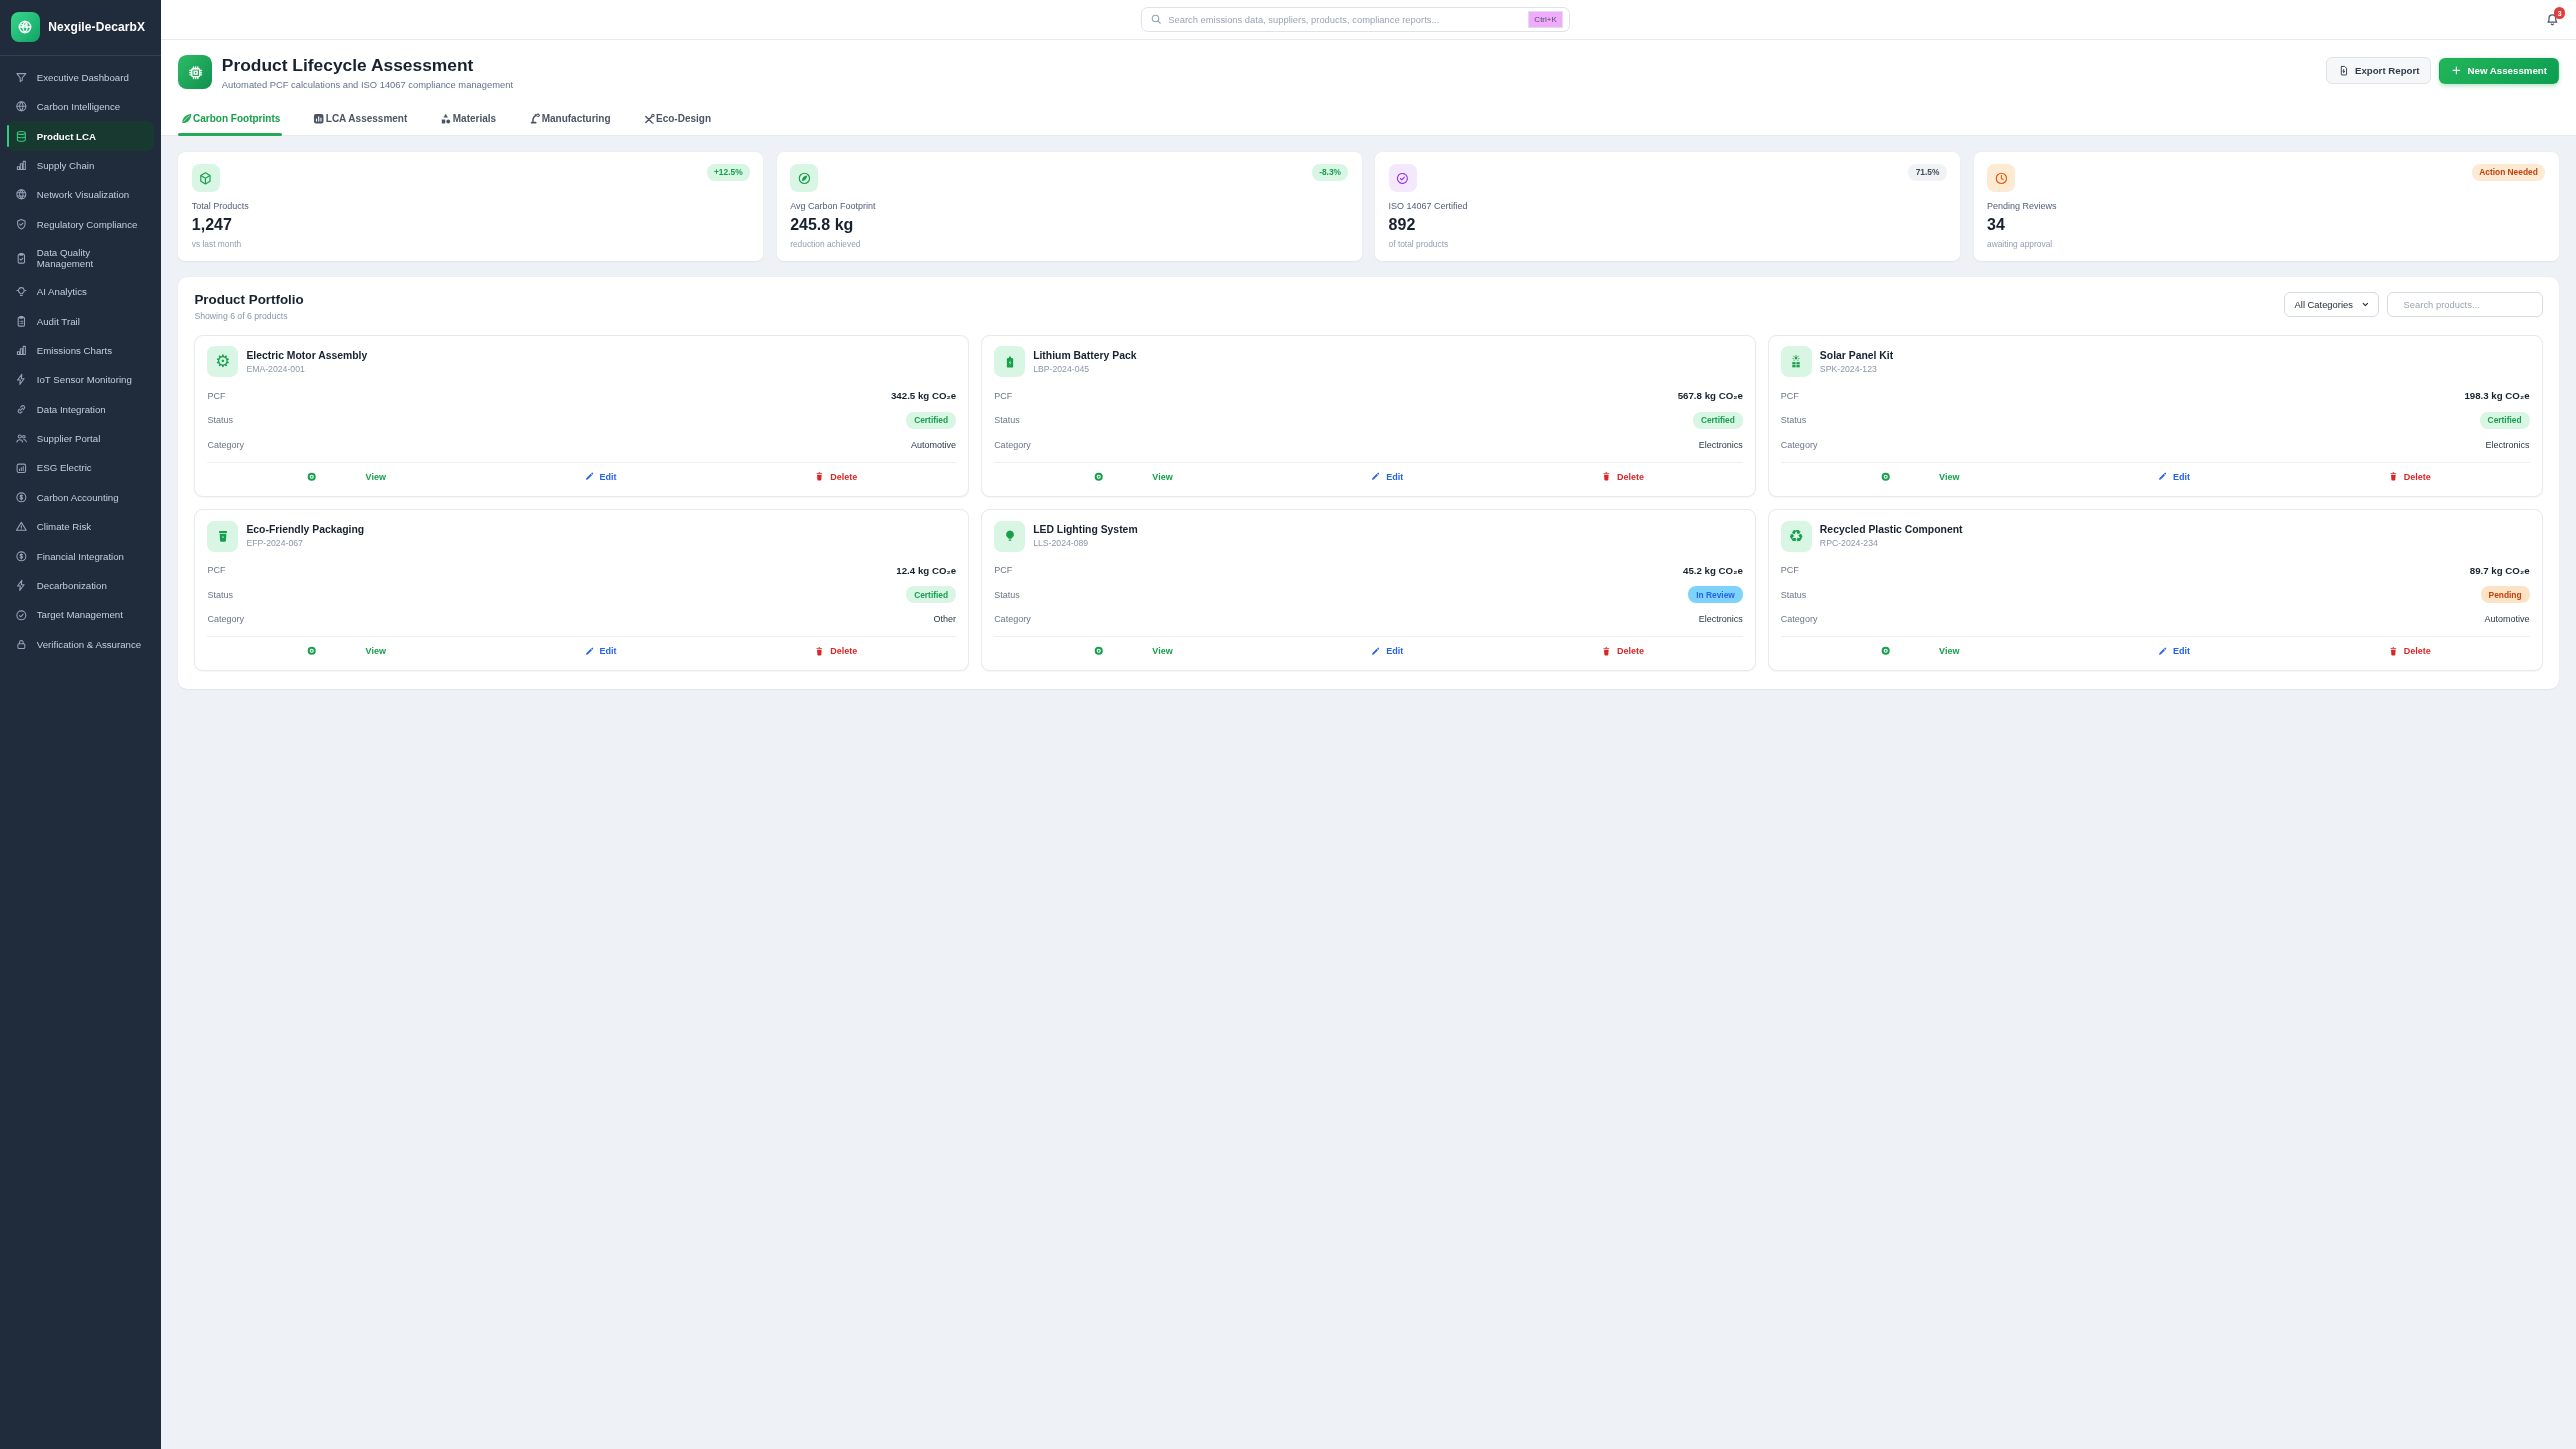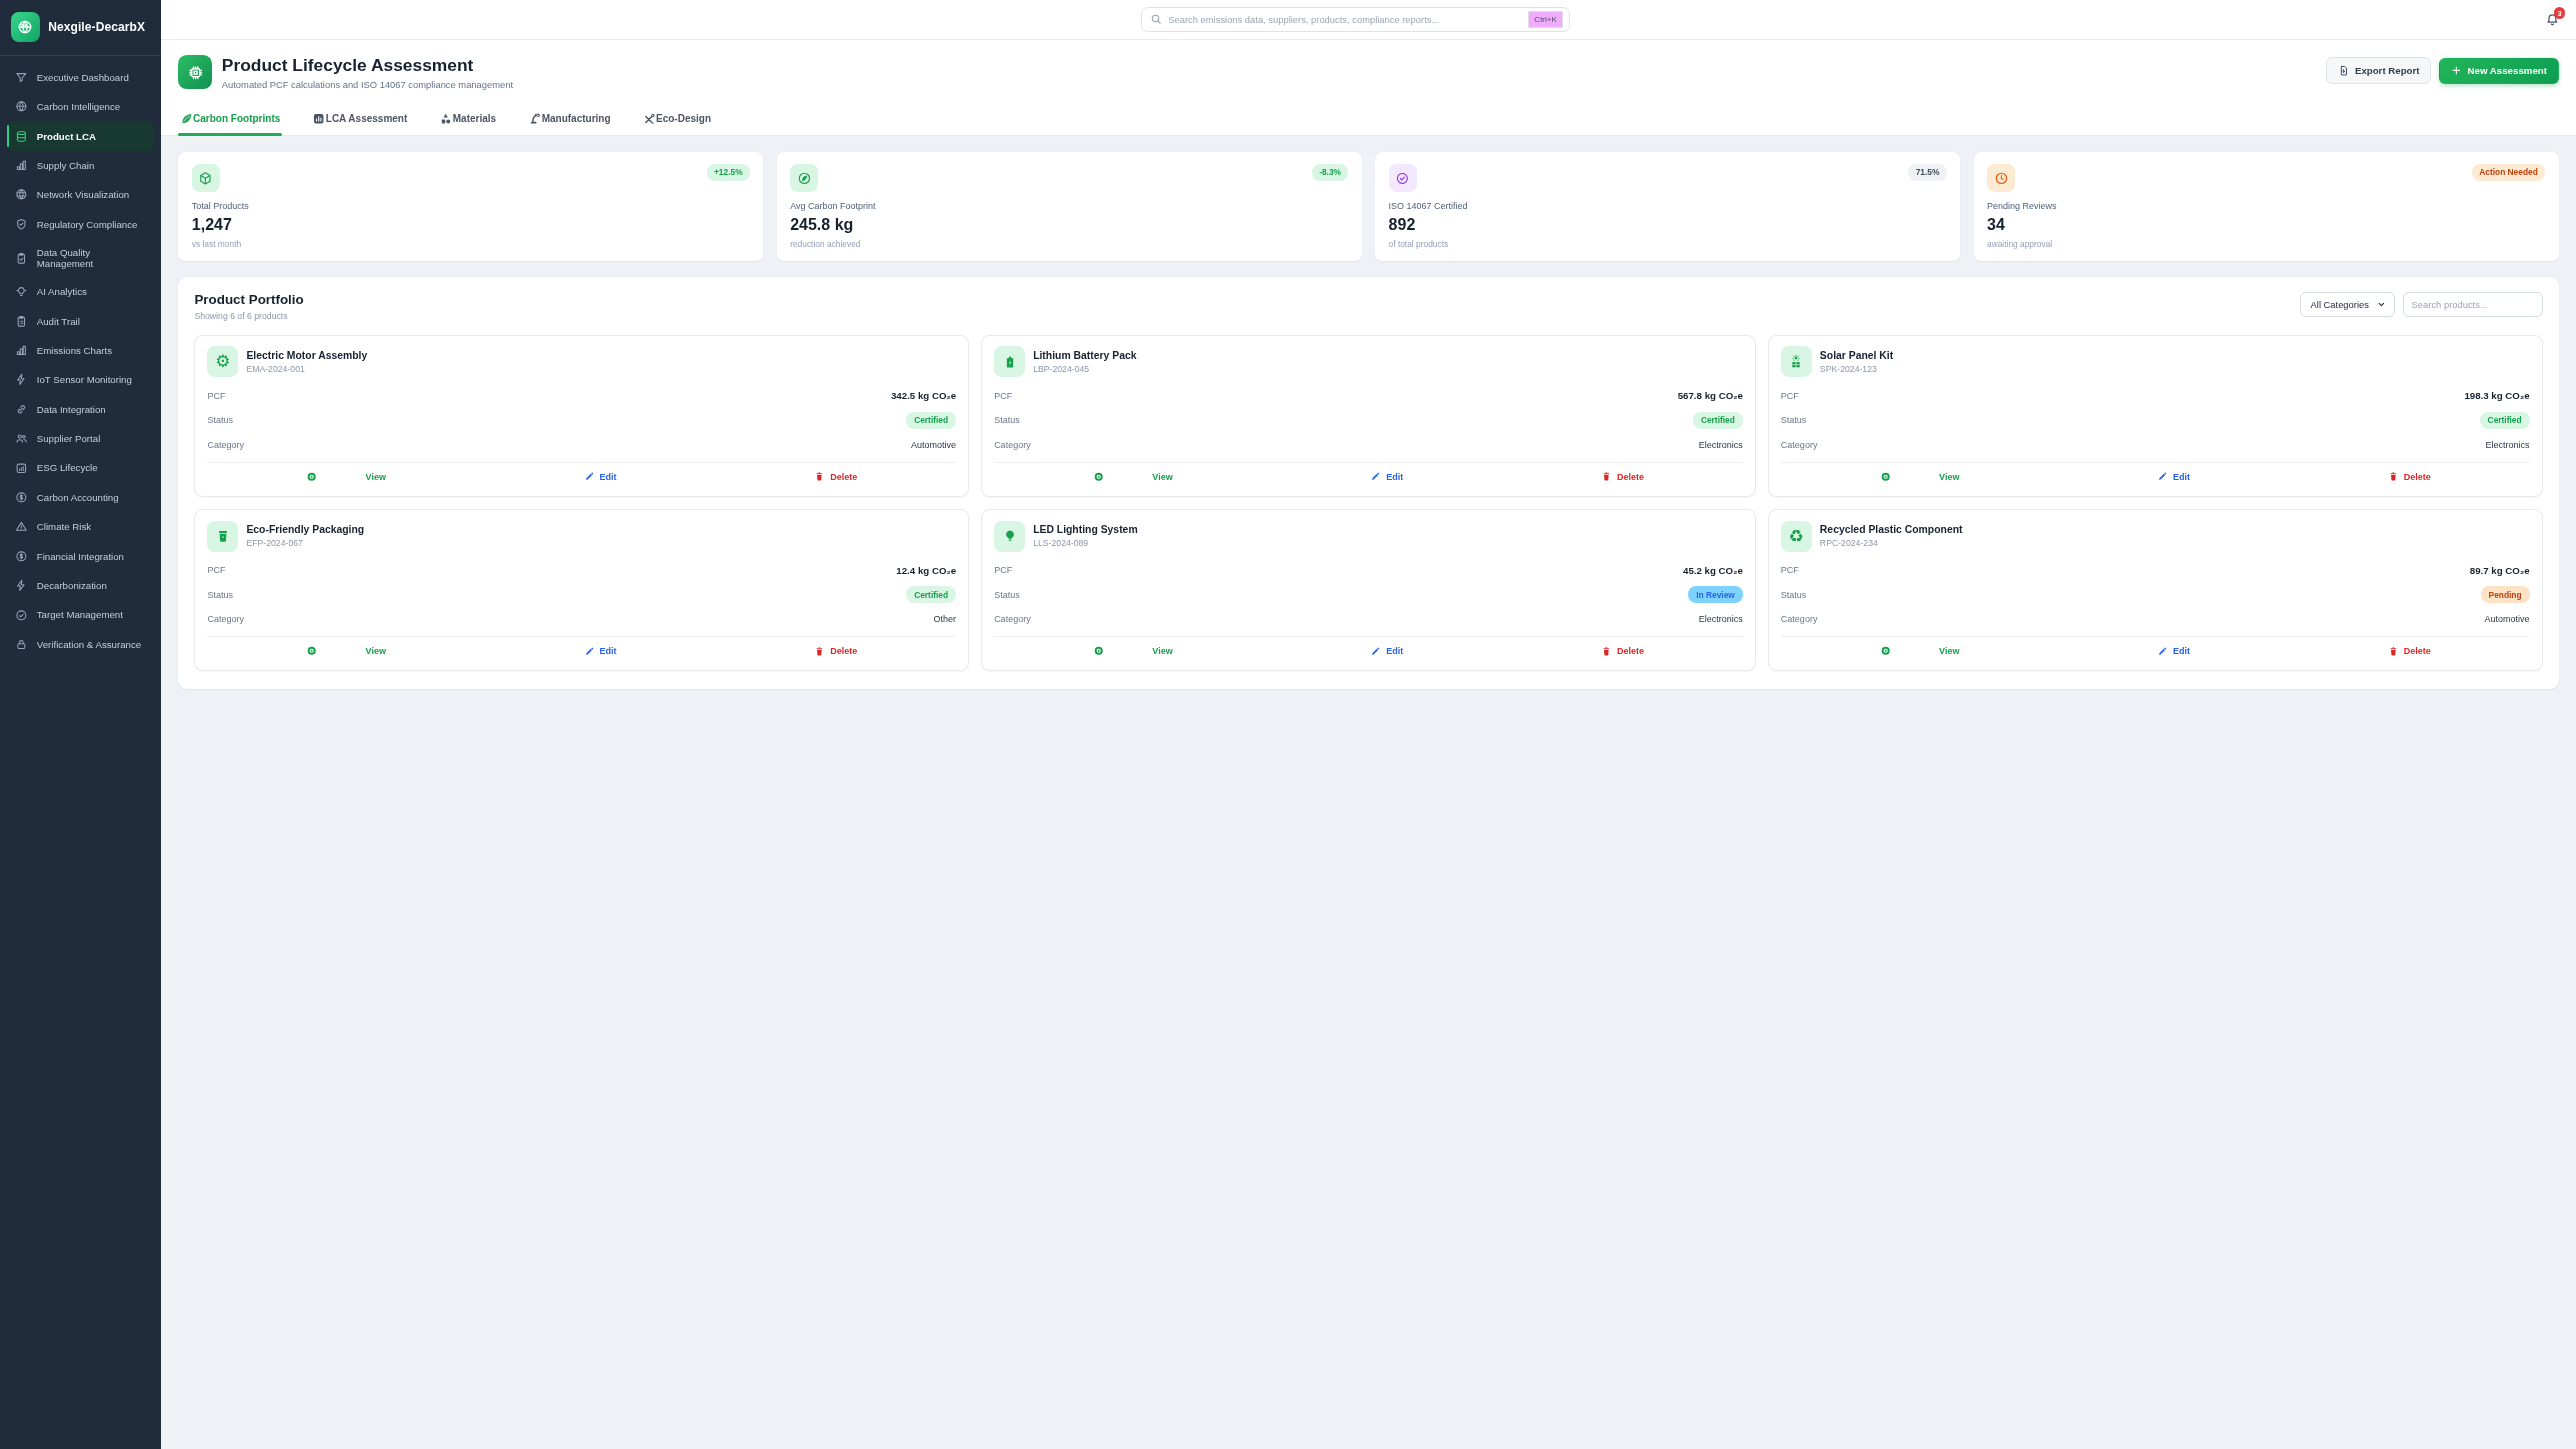--- a/index.html
+++ b/index.html
@@ -66,21 +66,21 @@
   .stat-value { font-size:16px; font-weight:bold; color:#17212f; margin-top:4.7px; }
   .stat-sub { font-size:8.4px; color:#94a0b4; margin-top:4.7px; }
 
   
   .panel { background:#fff; border-radius:9.4px; margin-top:16px; padding:14.8px 16px 17.4px; box-shadow:0 0.7px 2px rgba(15,23,42,.06); }
   .panel-head { display:flex; justify-content:space-between; align-items:flex-start; }
   .panel-title { font-size:13.4px; font-weight:bold; color:#17212f; }
   .panel-sub { font-size:8.7px; color:#8b96a8; margin-top:4.7px; }
   .panel-controls { display:flex; gap:8px; }
   .select { height:25.5px; border:0.7px solid #d5dae2; border-radius:6px; display:flex; align-items:center; gap:8px; padding:0 8px 0 9.4px; font-size:9.4px; color:#1f2937; cursor:pointer; background:#fff; }
-  .prod-search { height:25.5px; width:140px; border:0.7px solid #d5dae2; border-radius:6px; padding:0 8px; font-size:9.4px; color:#334155; outline:none; font-family:inherit; }
+  .prod-search { height:25.5px; width:156px; border:0.7px solid #d5dae2; border-radius:6px; padding:0 16px; font-size:9.4px; color:#334155; outline:none; font-family:inherit; }
   .prod-search::placeholder { color:#9aa4b2; }
 
   .cards-grid { display:grid; grid-template-columns:repeat(3,1fr); gap:12px; margin-top:13.4px; }
   .pcard { border:0.7px solid #e6e9ee; border-radius:8.7px; padding:10.7px 12px 8px; background:#fff; box-shadow:0 0.7px 1.3px rgba(15,23,42,.04); }
   .pcard-head { display:flex; gap:8px; align-items:center; margin-bottom:10.7px; }
   .ptile { width:31px; height:31px; border-radius:7.4px; background:#d9f6e5; display:flex; align-items:center; justify-content:center; flex-shrink:0; font-size:17px; color:#17a04c; line-height:1; }
   .pname { font-size:10.4px; font-weight:bold; color:#17212f; }
   .pid { font-size:8.7px; color:#8b96a8; margin-top:2.7px; }
   .prow { display:flex; justify-content:space-between; align-items:center; margin:8px 0; min-height:16px; }
   .plabel { font-size:9px; color:#6b7688; }
@@ -229,21 +229,21 @@
         </span>
       <span>Supplier Portal</span>
     </div>
     <div class="nav-item">
       <span class="nicon">
           <svg width="12.7" height="12.7" viewBox="0 0 24 24" fill="none" stroke="#93a3b8" stroke-width="2" stroke-linecap="round">
             <rect x="4" y="4" width="16" height="16" rx="3"></rect>
             <path d="M8.5 16v-2.5M12 16v-5M15.5 16V8.5"></path>
           </svg>
         </span>
-      <span>ESG Lifecycle</span>
+      <span>ESG Electric</span>
     </div>
     <div class="nav-item">
       <span class="nicon">
           <svg width="12.7" height="12.7" viewBox="0 0 24 24" fill="none" stroke="#93a3b8" stroke-width="2" stroke-linecap="round">
             <circle cx="12" cy="12" r="8.5"></circle>
             <path d="M12 7v10M14.4 9.2c-.4-.8-1.3-1.3-2.4-1.3-1.3 0-2.4.7-2.4 1.8 0 2.6 4.8 1.3 4.8 3.9 0 1.1-1.1 1.8-2.4 1.8-1.1 0-2-.5-2.4-1.3"></path>
           </svg>
         </span>
       <span>Carbon Accounting</span>
     </div>

